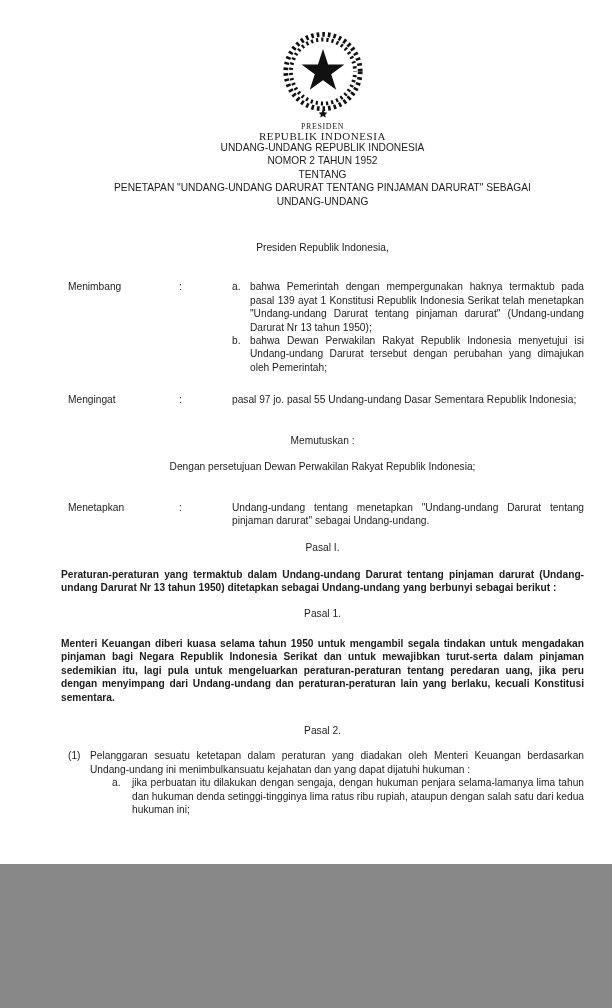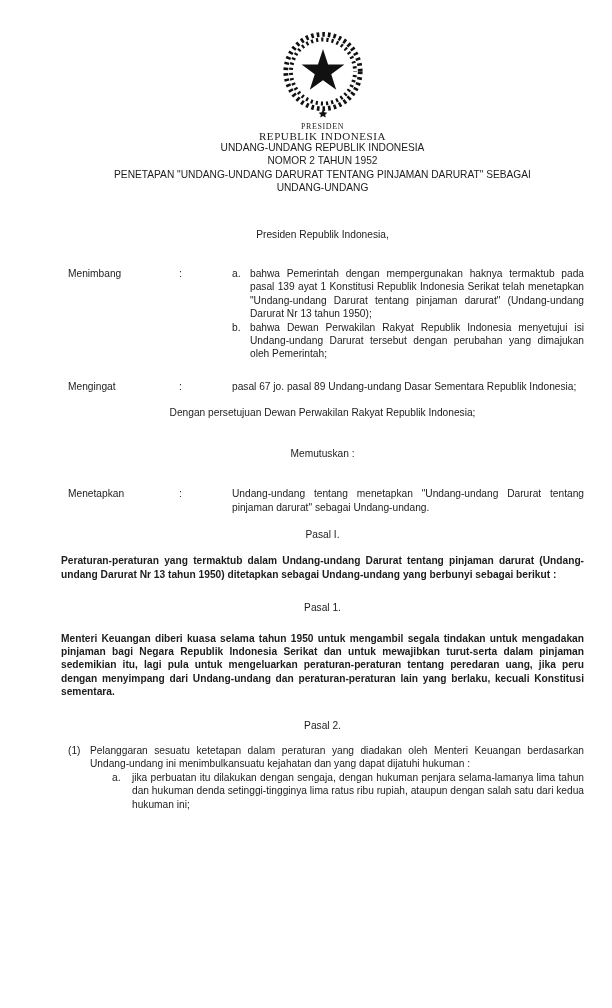--- a/index.html
+++ b/index.html
@@ -1,20 +1,20 @@
 <!DOCTYPE html>
 <html><head>
 <meta charset="utf-8">
 <style>
   * { margin: 0; padding: 0; box-sizing: border-box; }
   html, body { background: #888; }
   .page {
     position: relative;
     width: 612px;
-    height: 1008px;
+    height: 864px;
     margin: 0 auto;
     background: #ffffff;
     color: #1c1c1c;
     font-family: "Liberation Sans", "DejaVu Sans", sans-serif;
     font-size: 10.2px;
     line-height: 13.4px;
     padding: 0 28px 0 61px;
     overflow: hidden;
   }
   
@@ -44,21 +44,21 @@
   .lettered-item { display: grid; grid-template-columns: 18px 1fr; }
   .lettered-item .item-text { text-align: justify; }
   .centered-line { text-align: center; }
   .agreement-line { margin-top: 13px; }
   .memutuskan-line { margin-top: 27px; }
   
   .pasal-heading { text-align: center; }
   .heading-roman { margin-top: 14px; }
   .para { text-align: justify; font-weight: bold; }
   .para-roman { margin-top: 13px; }
-  .heading-1 { margin-top: 20px; }
+  .heading-1 { margin-top: 12px; }
   .para-1 { margin-top: 17px; }
   .heading-2 { margin-top: 20px; }
   .numbered-item { display: grid; grid-template-columns: 22px 1fr; margin-top: 12px; margin-left: 7px; }
   .numbered-item .item-text { text-align: justify; }
   .sub-lettered { display: grid; grid-template-columns: 20px 1fr; margin-left: 22px; }
   .sub-lettered .item-text { text-align: justify; }
 </style>
 </head>
 <body>
 
@@ -73,20 +73,21 @@
       <polygon fill="#111111" points="50,22 55.88,39.91 74.73,39.97 59.51,51.09 65.28,69.03 50,58 34.72,69.03 40.49,51.09 25.27,39.97 44.12,39.91"></polygon>
       <polygon fill="#111111" points="50,92 51.5,95 55,95.5 52.5,97.8 53.2,101 50,99.3 46.8,101 47.5,97.8 45,95.5 48.5,95"></polygon>
     </svg>
     <div class="letterhead-presiden">PRESIDEN</div>
     <div class="letterhead-republik">REPUBLIK INDONESIA</div>
   </div>
 
   <div class="doc-title">
     <div>UNDANG-UNDANG REPUBLIK INDONESIA</div>
     <div>NOMOR 2 TAHUN 1952</div>
+    <div>TENTANG</div>
     <div>PENETAPAN "UNDANG-UNDANG DARURAT TENTANG PINJAMAN DARURAT" SEBAGAI</div>
     <div>UNDANG-UNDANG</div>
   </div>
 
   <div class="opening-line">Presiden Republik Indonesia,</div>
 
   <div class="clause clause-menimbang">
     <div class="clause-label">Menimbang</div>
     <div class="clause-colon">:</div>
     <div class="clause-text">
@@ -97,26 +98,26 @@
       <div class="lettered-item">
         <div class="item-marker">b.</div>
         <div class="item-text">bahwa Dewan Perwakilan Rakyat Republik Indonesia menyetujui isi Undang-undang Darurat tersebut dengan perubahan yang dimajukan oleh Pemerintah;</div>
       </div>
     </div>
   </div>
 
   <div class="clause clause-mengingat">
     <div class="clause-label">Mengingat</div>
     <div class="clause-colon">:</div>
-    <div class="clause-text">pasal 67 jo. pasal 89 Undang-undang Dasar Sementara Republik Indonesia;</div>
+    <div class="clause-text">pasal 97 jo. pasal 55 Undang-undang Dasar Sementara Republik Indonesia;</div>
   </div>
 
+  <div class="centered-line memutuskan-line">Memutuskan :</div>
+
   <div class="centered-line agreement-line">Dengan persetujuan Dewan Perwakilan Rakyat Republik Indonesia;</div>
-
-  <div class="centered-line memutuskan-line">Memutuskan :</div>
 
   <div class="clause clause-menetapkan">
     <div class="clause-label">Menetapkan</div>
     <div class="clause-colon">:</div>
     <div class="clause-text">Undang-undang tentang menetapkan "Undang-undang Darurat tentang pinjaman darurat" sebagai Undang-undang.</div>
   </div>
 
   <div class="pasal-heading heading-roman">Pasal I.</div>
   <div class="para para-roman">Peraturan-peraturan yang termaktub dalam Undang-undang Darurat tentang pinjaman darurat (Undang-undang Darurat Nr 13 tahun 1950) ditetapkan sebagai Undang-undang yang berbunyi sebagai berikut :</div>
 

